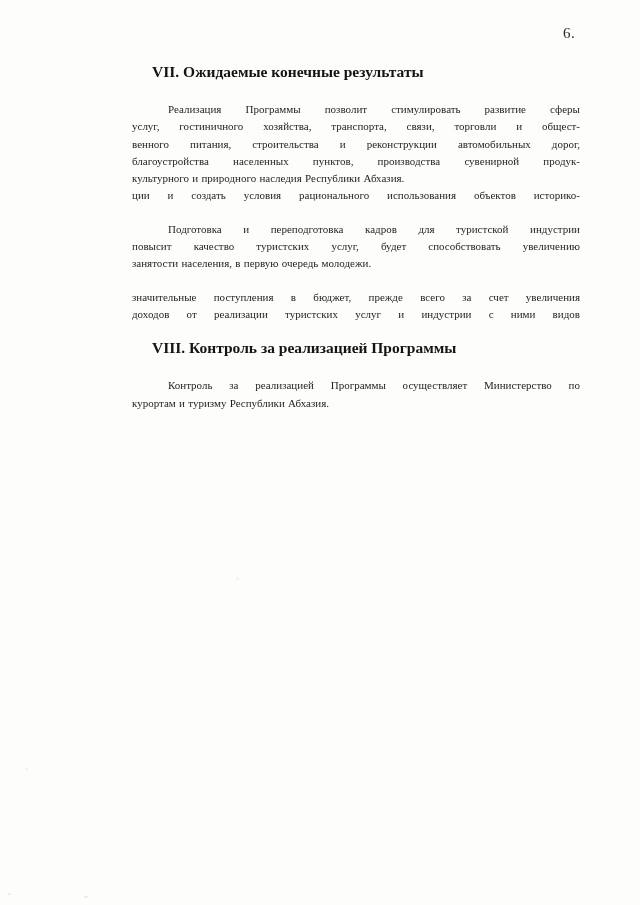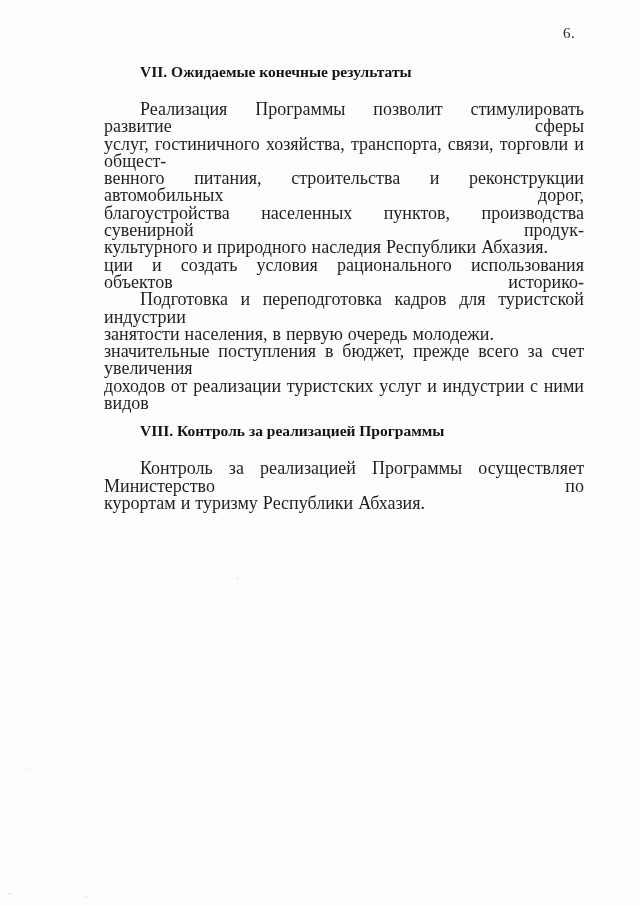--- a/index.html
+++ b/index.html
@@ -19,39 +19,39 @@
   .page-number {
     position: absolute;
     top: 25px;
     left: 563px;
     font-size: 15px;
     letter-spacing: 0.5px;
     color: #2a2a2a;
   }
   .content {
     position: absolute;
-    left: 104px;
+    left: 116px;
     top: 63px;
     width: 480px;
   }
   .heading {
     font-weight: bold;
     font-size: 15.5px;
     line-height: 17px;
     margin: 0 0 21px 36px;
     color: #141414;
     white-space: nowrap;
   }
   .heading.spaced-top {
     margin-top: 10px;
   }
   .para {
-    margin: 0;
+    margin: 16px;
     padding: 0;
-    font-size: 18px;
+    font-size: 11px;
     line-height: 17.3px;
   }
   .line {
     text-align: justify;
     text-align-last: justify;
     word-spacing: 0.5px;
   }
   .line.first {
     text-indent: 36px;
   }
@@ -80,20 +80,21 @@
       <div class="para">
         <div class="line first">Реализация Программы позволит стимулировать развитие сферы</div>
         <div class="line">услуг, гостиничного хозяйства, транспорта, связи, торговли и общест-</div>
         <div class="line">венного питания, строительства и реконструкции автомобильных дорог,</div>
         <div class="line">благоустройства населенных пунктов, производства сувенирной продук-</div>
         <div class="line last">культурного и природного наследия Республики Абхазия.</div>
         <div class="line">ции и создать условия рационального использования объектов историко-</div>
       </div>
       <div class="para">
         <div class="line first">Подготовка и переподготовка кадров для туристской индустрии</div>
+        <div class="line">повысит качество туристских услуг, будет способствовать увеличению</div>
         <div class="line last">занятости населения, в первую очередь молодежи.</div>
       </div>
       <div class="para">
         <div class="line">значительные поступления в бюджет, прежде всего за счет увеличения</div>
         <div class="line">доходов от реализации туристских услуг и индустрии с ними видов</div>
       </div>
       <div class="heading spaced-top">VIII. Контроль за реализацией Программы</div>
       <div class="para">
         <div class="line first">Контроль за реализацией Программы осуществляет Министерство по</div>
         <div class="line last">курортам и туризму Республики Абхазия.</div>

